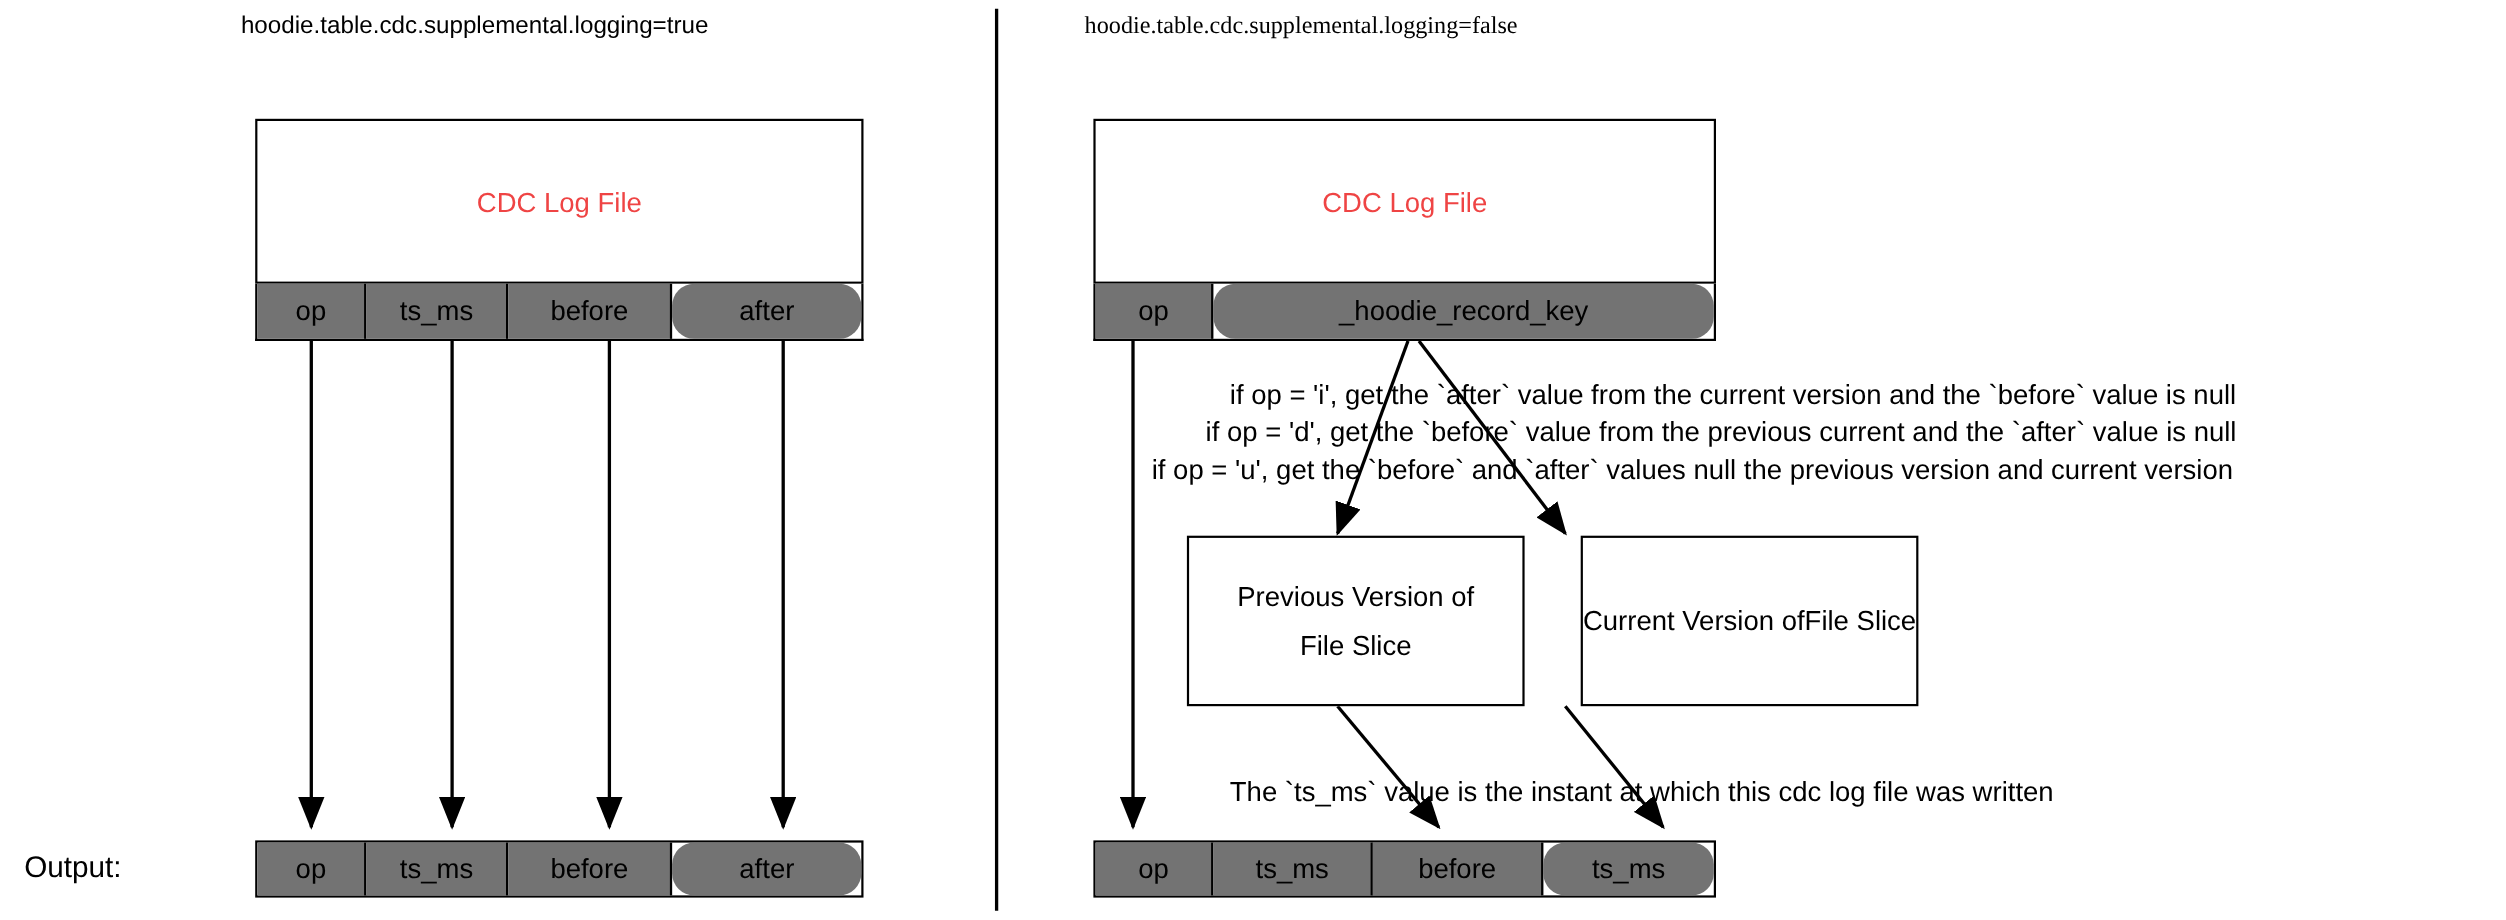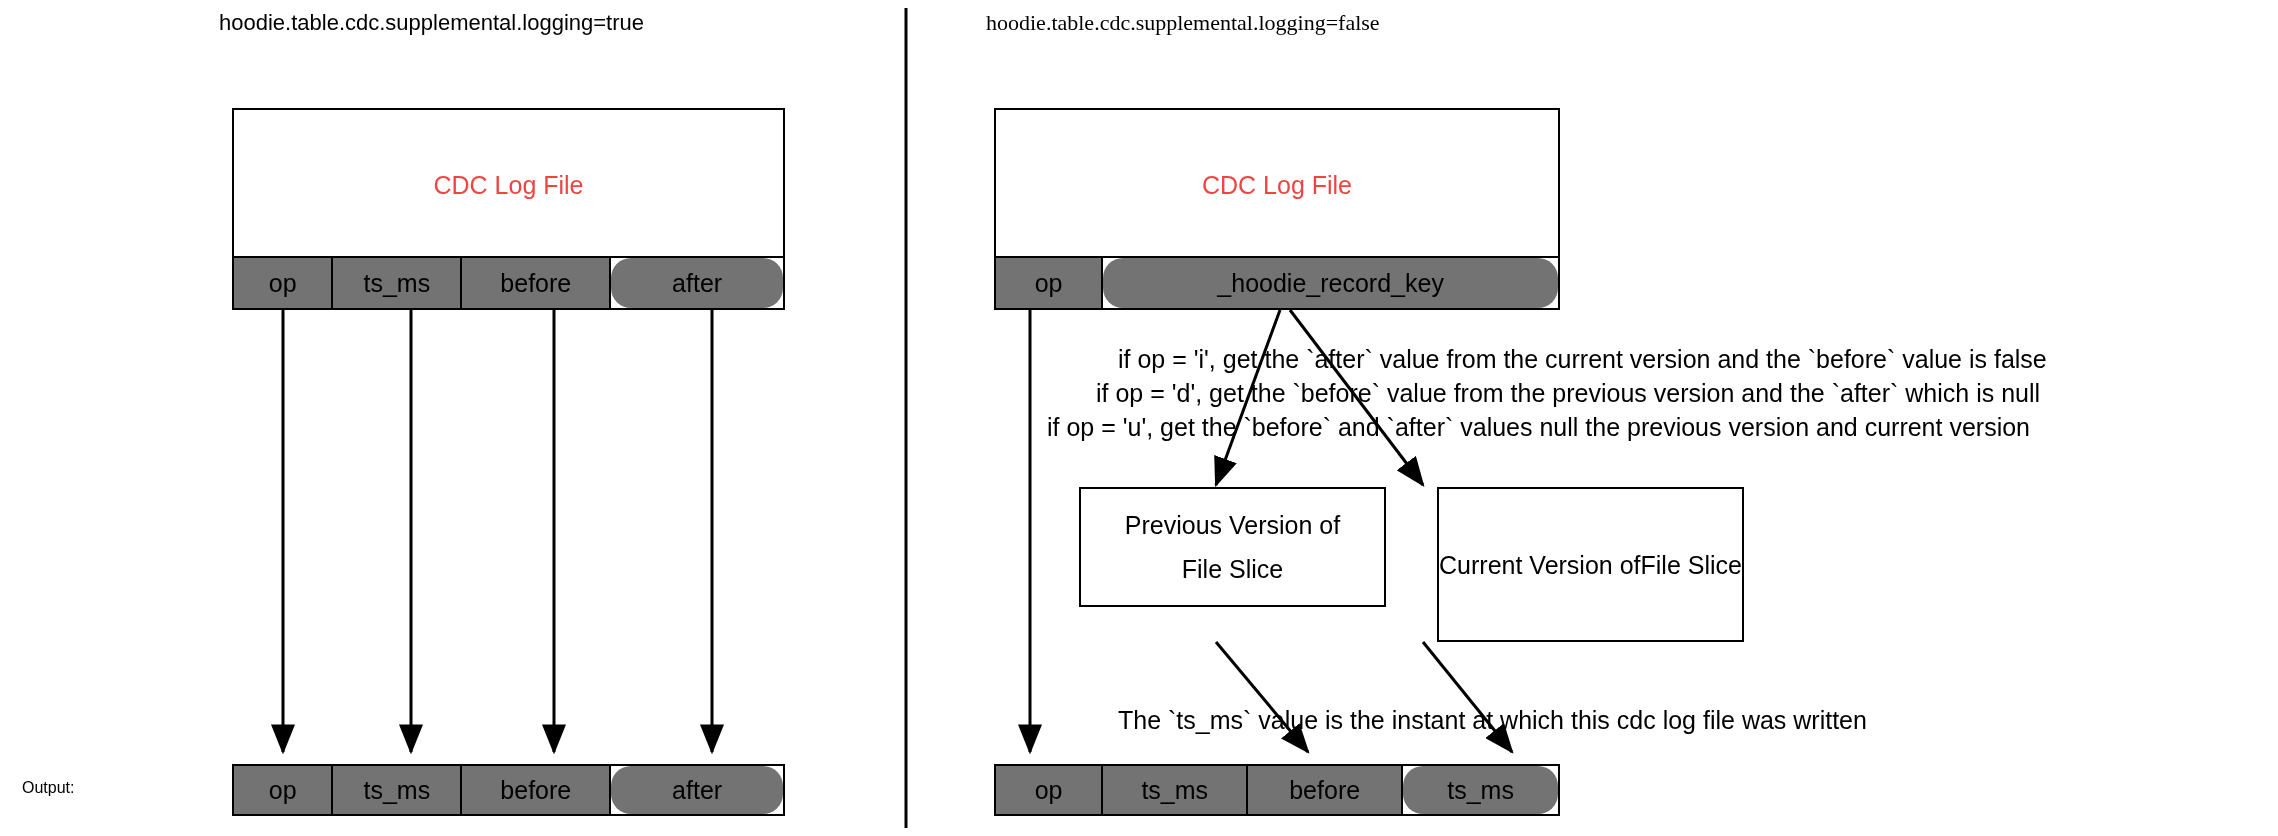--- a/index.html
+++ b/index.html
@@ -82,21 +82,21 @@
   .note {
     position: absolute;
     font-size: 25px;
     line-height: 30px;
     white-space: nowrap;
     color: #000;
     background: transparent;
   }
   .side-label {
     position: absolute;
-    font-size: 16px;
+    font-size: 27px;
     line-height: 30px;
     white-space: nowrap;
     color: #000;
   }
 </style>
 </head>
 <body>
 
 <div id="canvas">
 
@@ -151,25 +151,25 @@
 
   <div class="box cdc-log" style="left:994px; top:108px; width:566px; height:150px;">
     <div class="cdc-log-title" style="height:150px;">CDC Log File</div>
   </div>
 
   <div class="col-row" style="left:994px; top:258px; width:566px; height:52px; border-top:none;">
     <div class="cell" style="width:108px;">op</div>
     <div class="cell" style="width:458px;">_hoodie_record_key</div>
   </div>
 
-  <div class="note" style="left:1118px; top:344px;">if op = 'i', get the `after` value from the current version and the `before` value is false</div>
-  <div class="note" style="left:1096px; top:378px;">if op = 'd', get the `before` value from the previous version  and the `after` which is null</div>
+  <div class="note" style="left:1118px; top:344px;">if op = 'i', get the `after` value from the current version and the `before` value is null</div>
+  <div class="note" style="left:1096px; top:378px;">if op = 'd', get the `before` value from the previous current  and the `after` value is null</div>
   <div class="note" style="left:1047px; top:412px;">if op = 'u', get the `before` and `after` values null the previous version and current version</div>
 
-  <div class="box" style="left:1079px; top:487px; width:307px; height:120px; flex-direction:column;gap:12px;">
+  <div class="box" style="left:1079px; top:487px; width:307px; height:155px; flex-direction:column;gap:12px;">
     <span>Previous Version of</span>
     <span>File Slice</span>
   </div>
 
   <div class="box" style="left:1437px; top:487px; width:307px; height:155px; flex-direction:row;">
     <span>Current Version of</span>
     <span>File Slice</span>
   </div>
 
   <div class="note" style="left:1118px; top:705px;">The `ts_ms` value is the instant at which this cdc log file was written</div>

